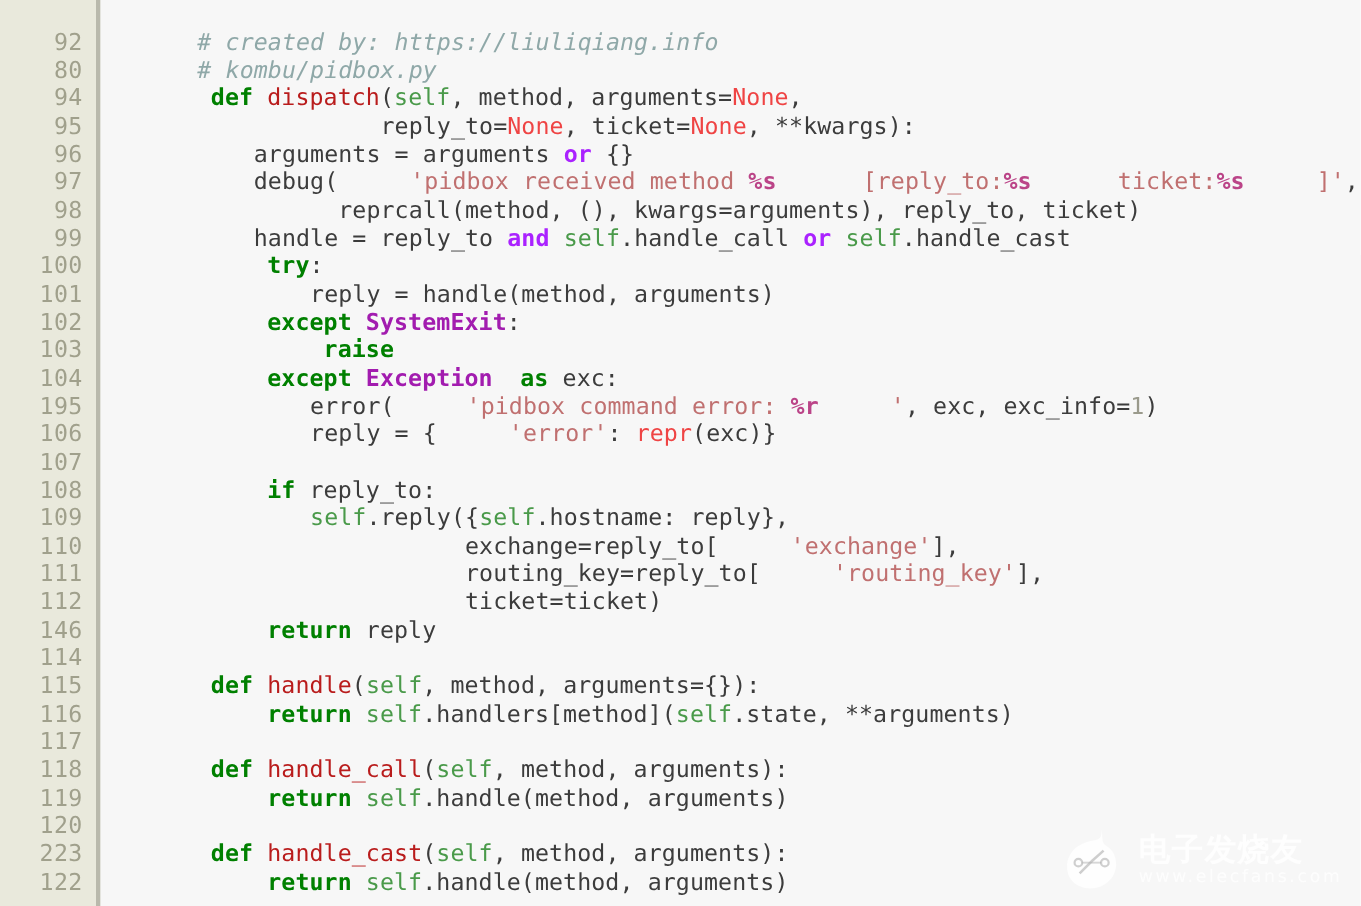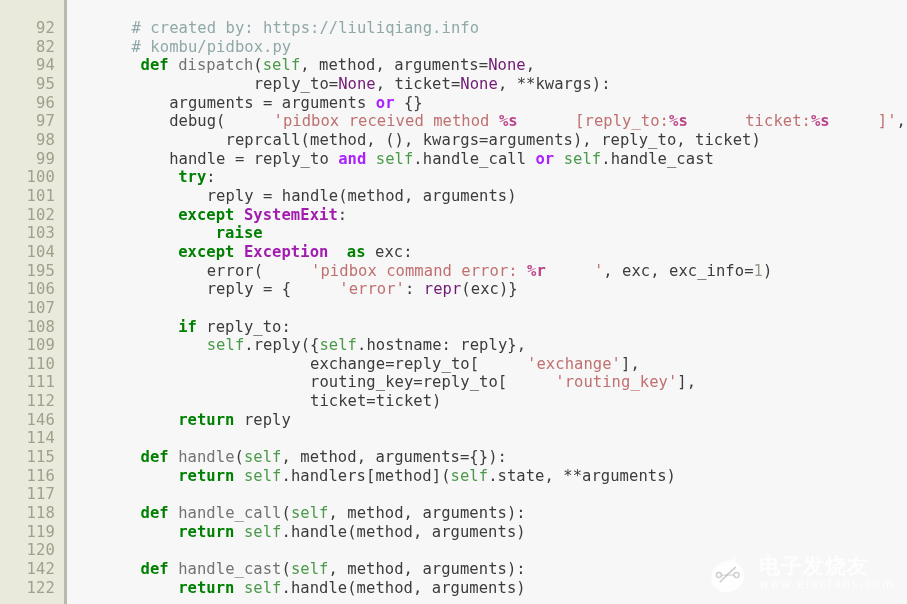--- a/index.html
+++ b/index.html
@@ -65,25 +65,25 @@
   }
   .codeline {
     height: 18.67px;
     line-height: 18.67px;
     white-space: pre;
     color: #3c3c3c;
     letter-spacing: 0.06px;
   }
   
   .t-plain   { color: #3c3c3c; }
-  .t-comment { color: #8fa8a8; }
+  .t-comment { color: #8fa8a8; font-style: italic; }
   .t-kw      { color: #008000; font-weight: bold; margin-left: 9px; }
   .t-op      { color: #aa22ff; font-weight: bold; }
-  .t-fn      { color: #737373; }
-  .t-builtin { color: #701a75; }
+  .t-fn      { color: #b91c1c; }
+  .t-builtin { color: #ef4444; }
   .t-self    { color: #4a9a4a; }
   .t-exc     { color: #a21caf; font-weight: bold; text-align: right; }
   .t-str     { color: #c07070; margin-left: 48px; }
   .t-fmt     { color: #bb4488; font-weight: bold; }
   .t-num     { color: #9a9a8c; }
   
   #watermark {
     position: absolute;
     right: 12px;
     bottom: 10px;
@@ -112,21 +112,21 @@
   }
 </style>
 </head>
 <body>
 
 <div id="page">
 
   <div id="gutter">
     <div id="gutter-inner">
         <div class="lineno">92</div>
-        <div class="lineno">82</div>
+        <div class="lineno">80</div>
         <div class="lineno">94</div>
         <div class="lineno">95</div>
         <div class="lineno">96</div>
         <div class="lineno">97</div>
         <div class="lineno">98</div>
         <div class="lineno">99</div>
         <div class="lineno">100</div>
         <div class="lineno">101</div>
         <div class="lineno">102</div>
         <div class="lineno">103</div>
@@ -140,21 +140,21 @@
         <div class="lineno">111</div>
         <div class="lineno">112</div>
         <div class="lineno">146</div>
         <div class="lineno">114</div>
         <div class="lineno">115</div>
         <div class="lineno">116</div>
         <div class="lineno">117</div>
         <div class="lineno">118</div>
         <div class="lineno">119</div>
         <div class="lineno">120</div>
-        <div class="lineno">142</div>
+        <div class="lineno">223</div>
         <div class="lineno">122</div>
       </div>
   </div>
   <div id="gutter-divider"></div>
 
   <div id="code-area">
     <div id="code-inner"><div class="codeline"><span class="t-plain">    </span><span class="t-comment"># created by: https://liuliqiang.info</span></div><div class="codeline"><span class="t-plain">    </span><span class="t-comment"># kombu/pidbox.py</span></div><div class="codeline"><span class="t-plain">    </span><span class="t-kw">def</span><span class="t-plain"> </span><span class="t-fn">dispatch</span><span class="t-plain">(</span><span class="t-self">self</span><span class="t-plain">, method, arguments=</span><span class="t-builtin">None</span><span class="t-plain">,</span></div><div class="codeline"><span class="t-plain">                 reply_to=</span><span class="t-builtin">None</span><span class="t-plain">, ticket=</span><span class="t-builtin">None</span><span class="t-plain">, **kwargs):</span></div><div class="codeline"><span class="t-plain">        arguments = arguments </span><span class="t-op">or</span><span class="t-plain"> {}</span></div><div class="codeline"><span class="t-plain">        debug(</span><span class="t-str">'pidbox received method </span><span class="t-fmt">%s</span><span class="t-str"> [reply_to:</span><span class="t-fmt">%s</span><span class="t-str"> ticket:</span><span class="t-fmt">%s</span><span class="t-str">]'</span><span class="t-plain">,</span></div><div class="codeline"><span class="t-plain">              reprcall(method, (), kwargs=arguments), reply_to, ticket)</span></div><div class="codeline"><span class="t-plain">        handle = reply_to </span><span class="t-op">and</span><span class="t-plain"> </span><span class="t-self">self</span><span class="t-plain">.handle_call </span><span class="t-op">or</span><span class="t-plain"> </span><span class="t-self">self</span><span class="t-plain">.handle_cast</span></div><div class="codeline"><span class="t-plain">        </span><span class="t-kw">try</span><span class="t-plain">:</span></div><div class="codeline"><span class="t-plain">            reply = handle(method, arguments)</span></div><div class="codeline"><span class="t-plain">        </span><span class="t-kw">except</span><span class="t-plain"> </span><span class="t-exc">SystemExit</span><span class="t-plain">:</span></div><div class="codeline"><span class="t-plain">            </span><span class="t-kw">raise</span></div><div class="codeline"><span class="t-plain">        </span><span class="t-kw">except</span><span class="t-plain"> </span><span class="t-exc">Exception</span><span class="t-plain"> </span><span class="t-kw">as</span><span class="t-plain"> exc:</span></div><div class="codeline"><span class="t-plain">            error(</span><span class="t-str">'pidbox command error: </span><span class="t-fmt">%r</span><span class="t-str">'</span><span class="t-plain">, exc, exc_info=</span><span class="t-num">1</span><span class="t-plain">)</span></div><div class="codeline"><span class="t-plain">            reply = {</span><span class="t-str">'error'</span><span class="t-plain">: </span><span class="t-builtin">repr</span><span class="t-plain">(exc)}</span></div><div class="codeline">&nbsp;</div><div class="codeline"><span class="t-plain">        </span><span class="t-kw">if</span><span class="t-plain"> reply_to:</span></div><div class="codeline"><span class="t-plain">            </span><span class="t-self">self</span><span class="t-plain">.reply({</span><span class="t-self">self</span><span class="t-plain">.hostname: reply},</span></div><div class="codeline"><span class="t-plain">                       exchange=reply_to[</span><span class="t-str">'exchange'</span><span class="t-plain">],</span></div><div class="codeline"><span class="t-plain">                       routing_key=reply_to[</span><span class="t-str">'routing_key'</span><span class="t-plain">],</span></div><div class="codeline"><span class="t-plain">                       ticket=ticket)</span></div><div class="codeline"><span class="t-plain">        </span><span class="t-kw">return</span><span class="t-plain"> reply</span></div><div class="codeline">&nbsp;</div><div class="codeline"><span class="t-plain">    </span><span class="t-kw">def</span><span class="t-plain"> </span><span class="t-fn">handle</span><span class="t-plain">(</span><span class="t-self">self</span><span class="t-plain">, method, arguments={}):</span></div><div class="codeline"><span class="t-plain">        </span><span class="t-kw">return</span><span class="t-plain"> </span><span class="t-self">self</span><span class="t-plain">.handlers[method](</span><span class="t-self">self</span><span class="t-plain">.state, **arguments)</span></div><div class="codeline">&nbsp;</div><div class="codeline"><span class="t-plain">    </span><span class="t-kw">def</span><span class="t-plain"> </span><span class="t-fn">handle_call</span><span class="t-plain">(</span><span class="t-self">self</span><span class="t-plain">, method, arguments):</span></div><div class="codeline"><span class="t-plain">        </span><span class="t-kw">return</span><span class="t-plain"> </span><span class="t-self">self</span><span class="t-plain">.handle(method, arguments)</span></div><div class="codeline">&nbsp;</div><div class="codeline"><span class="t-plain">    </span><span class="t-kw">def</span><span class="t-plain"> </span><span class="t-fn">handle_cast</span><span class="t-plain">(</span><span class="t-self">self</span><span class="t-plain">, method, arguments):</span></div><div class="codeline"><span class="t-plain">        </span><span class="t-kw">return</span><span class="t-plain"> </span><span class="t-self">self</span><span class="t-plain">.handle(method, arguments)</span></div></div>
   </div>
 
   <div id="watermark">

